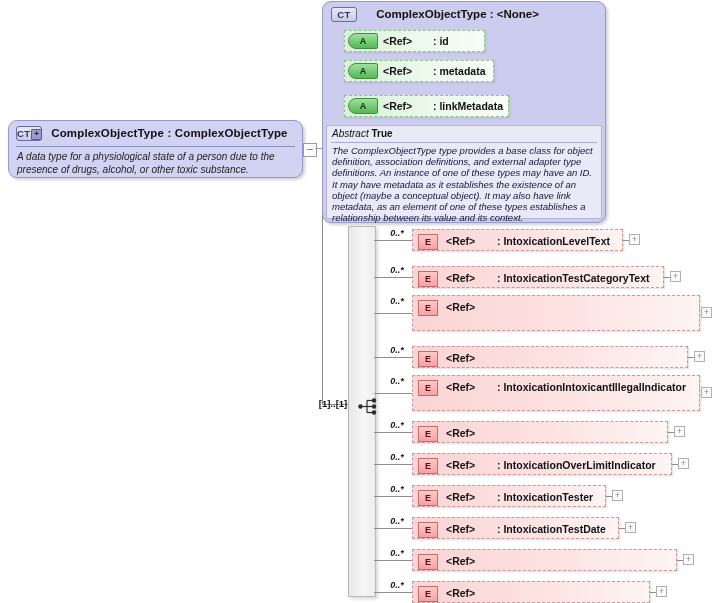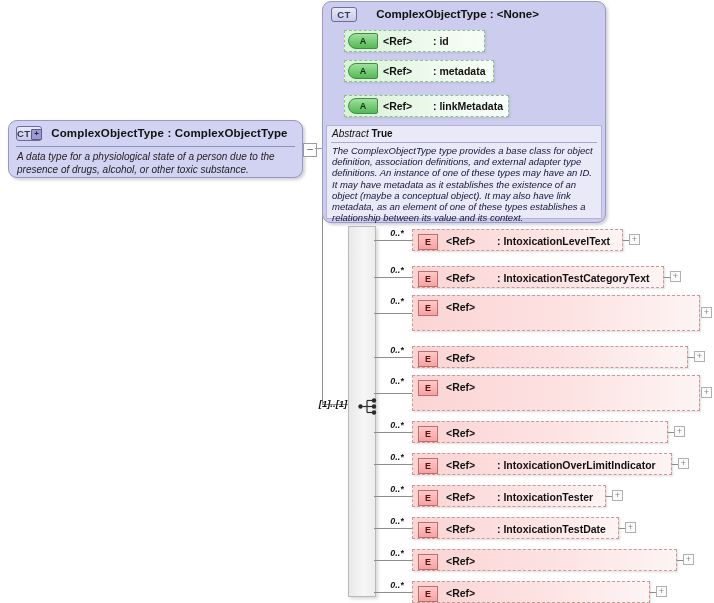--- a/index.html
+++ b/index.html
@@ -115,21 +115,21 @@
 
   
   #seq-bar{
     left:348px;top:226px;width:26px;height:369px;
     background:linear-gradient(90deg,#e8e8e8,#f6f6f6 55%,#ededed);
     border:1px solid #b9b9b9;
     box-shadow:2px 2px 3px rgba(150,150,150,.35);
   }
   #seq-card{
     left:318px;top:398px;width:30px;height:12px;
-    font-size:9.5px;font-style:italic;font-weight:bold;color:#111;text-align:center;
+    font-size:9.5px;font-weight:bold;color:#111;text-align:center;
   }
   #seq-icon{left:358px;top:398px;width:22px;height:17px;}
 
   
   .el-row{
     position:absolute;
     background:linear-gradient(90deg,#fbd4d4 0%,#fde2e2 55%,#fdf4f4 100%);
     border:1px dashed #c99a9a;box-sizing:border-box;
     box-shadow:1px 1px 2px rgba(160,140,140,.3);
   }
@@ -258,20 +258,21 @@
   <span class="eref">&lt;Ref&gt;</span>
 </div>
 <div class="expand" style="left:694px;top:351px;">+</div>
 <div class="conn" style="left:688px;top:357px;width:6px;height:1px;"></div>
 
 <div class="conn" style="left:374px;top:393px;width:38px;height:1px;"></div>
 <div class="card" style="left:386px;top:376px;">0..*</div>
 <div class="el-row" style="left:412px;top:375px;width:288px;height:36px;">
   <span class="badge badge-e">E</span>
   <span class="eref">&lt;Ref&gt;</span>
+  <span class="ename">: IntoxicationIntoxicantIllegalIndicator</span>
 </div>
 <div class="expand" style="left:701px;top:387px;">+</div>
 
 <div class="conn" style="left:374px;top:432px;width:38px;height:1px;"></div>
 <div class="card" style="left:386px;top:420px;">0..*</div>
 <div class="el-row" style="left:412px;top:421px;width:256px;height:22px;">
   <span class="badge badge-e">E</span>
   <span class="eref">&lt;Ref&gt;</span>
 </div>
 <div class="expand" style="left:674px;top:426px;">+</div>

